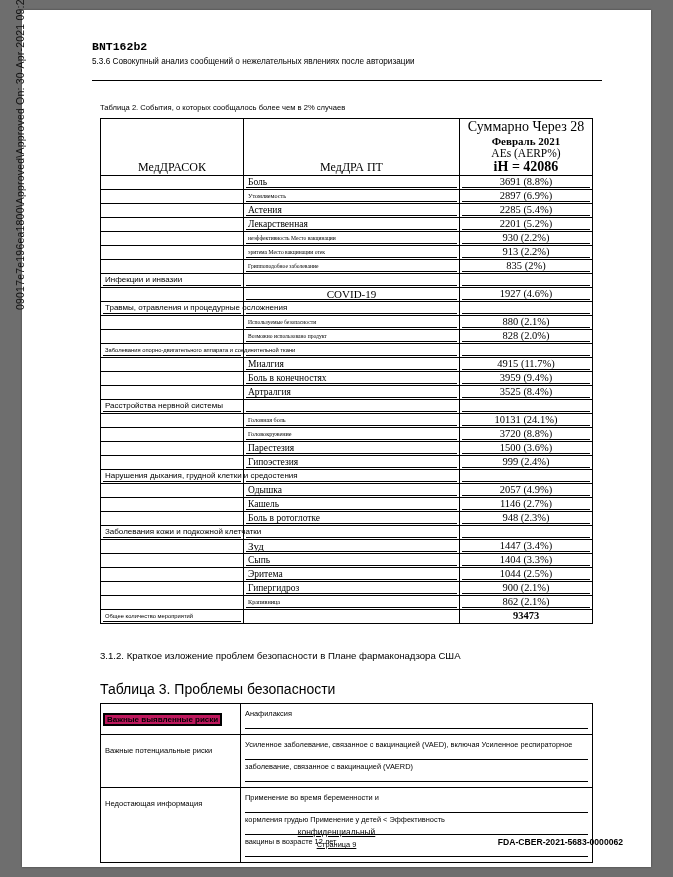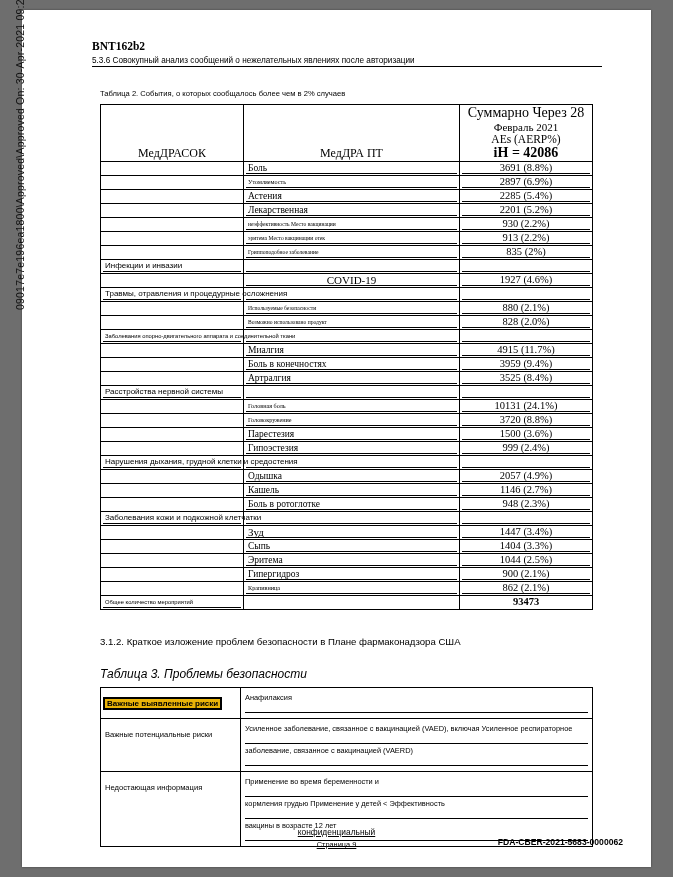--- a/index.html
+++ b/index.html
@@ -35,32 +35,32 @@
     letter-spacing: .2px;
     white-space: nowrap;
   }
   .doc {
     position: absolute;
     left: 70px;
     top: 30px;
     width: 510px;
   }
   .hdr-title {
-    font-family: Liberation Serif, serif;
+    font-family: Liberation Mono, monospace;
     font-weight: bold;
     font-size: 11.5px;
     color: #000;
     margin: 0 0 4px 0;
   }
   .hdr-sub {
     font-family: "Liberation Sans", sans-serif;
     font-size: 8.2px;
     color: #000;
     border-bottom: 1px solid #000;
-    padding-bottom: 1px;
+    padding-bottom: 14px;
     margin-bottom: 2px;
   }
   .tbl-caption {
     font-family: "Liberation Sans", sans-serif;
     font-size: 7.6px;
     color: #000;
     margin: 22px 0 6px 8px;
   }
   table.main {
     border-collapse: collapse;
@@ -77,21 +77,21 @@
   .col-b { width: 216px; }
   .col-c { width: 133px; }
 
   .hcell {
     height: 46px;
     text-align: center;
     vertical-align: middle;
     font-size: 12px;
   }
   .hcell .l1 { font-size: 14px; }
-  .hcell .l2 { font-size: 11px; }
+  .hcell .l2 { font-size: 11px; font-weight: bold; }
   .hcell .l3 { font-size: 11.5px; }
   .hcell .l4 { font-size: 14px; font-weight: bold; }
 
   .r { height: 13px; position: relative; }
   .cellwrap { position: relative; height: 13px; }
   .ul {
     position: absolute;
     left: 2px; right: 2px;
     bottom: 1px;
     border-bottom: 1px solid #000;
@@ -121,23 +121,22 @@
   .grp.tiny { font-size: 5.8px; }
   .grp.mid { font-size: 8px; }
 
   .sec-title {
     font-family: "Liberation Sans", sans-serif;
     font-size: 9.6px;
     margin: 26px 0 0 8px;
   }
   .tbl3-caption {
     font-family: "Liberation Sans", sans-serif;
-    font-size: 12px;
+    font-size: 14px;
     margin: 20px 0 6px 8px;
-    font-style: italic;
   }
   table.t3 {
     border-collapse: collapse;
     margin-left: 8px;
     width: 492px;
     table-layout: fixed;
   }
   table.t3 td {
     border: 1px solid #000;
     vertical-align: top;
@@ -155,21 +154,21 @@
     font-size: 7.4px;
     line-height: 12px;
   }
   .t3-val .lineu {
     display: block;
     border-bottom: 1px solid #000;
     padding-bottom: 8px;
     margin-bottom: 1px;
   }
   .hl {
-    background: #eab308;
+    background: #be185d;
     outline: 2px solid #000;
     display: inline-block;
     padding: 0 2px;
   }
   .footer {
     position: absolute;
     left: 0; right: 0;
     bottom: 18px;
     text-align: center;
     font-family: "Liberation Sans", sans-serif;

